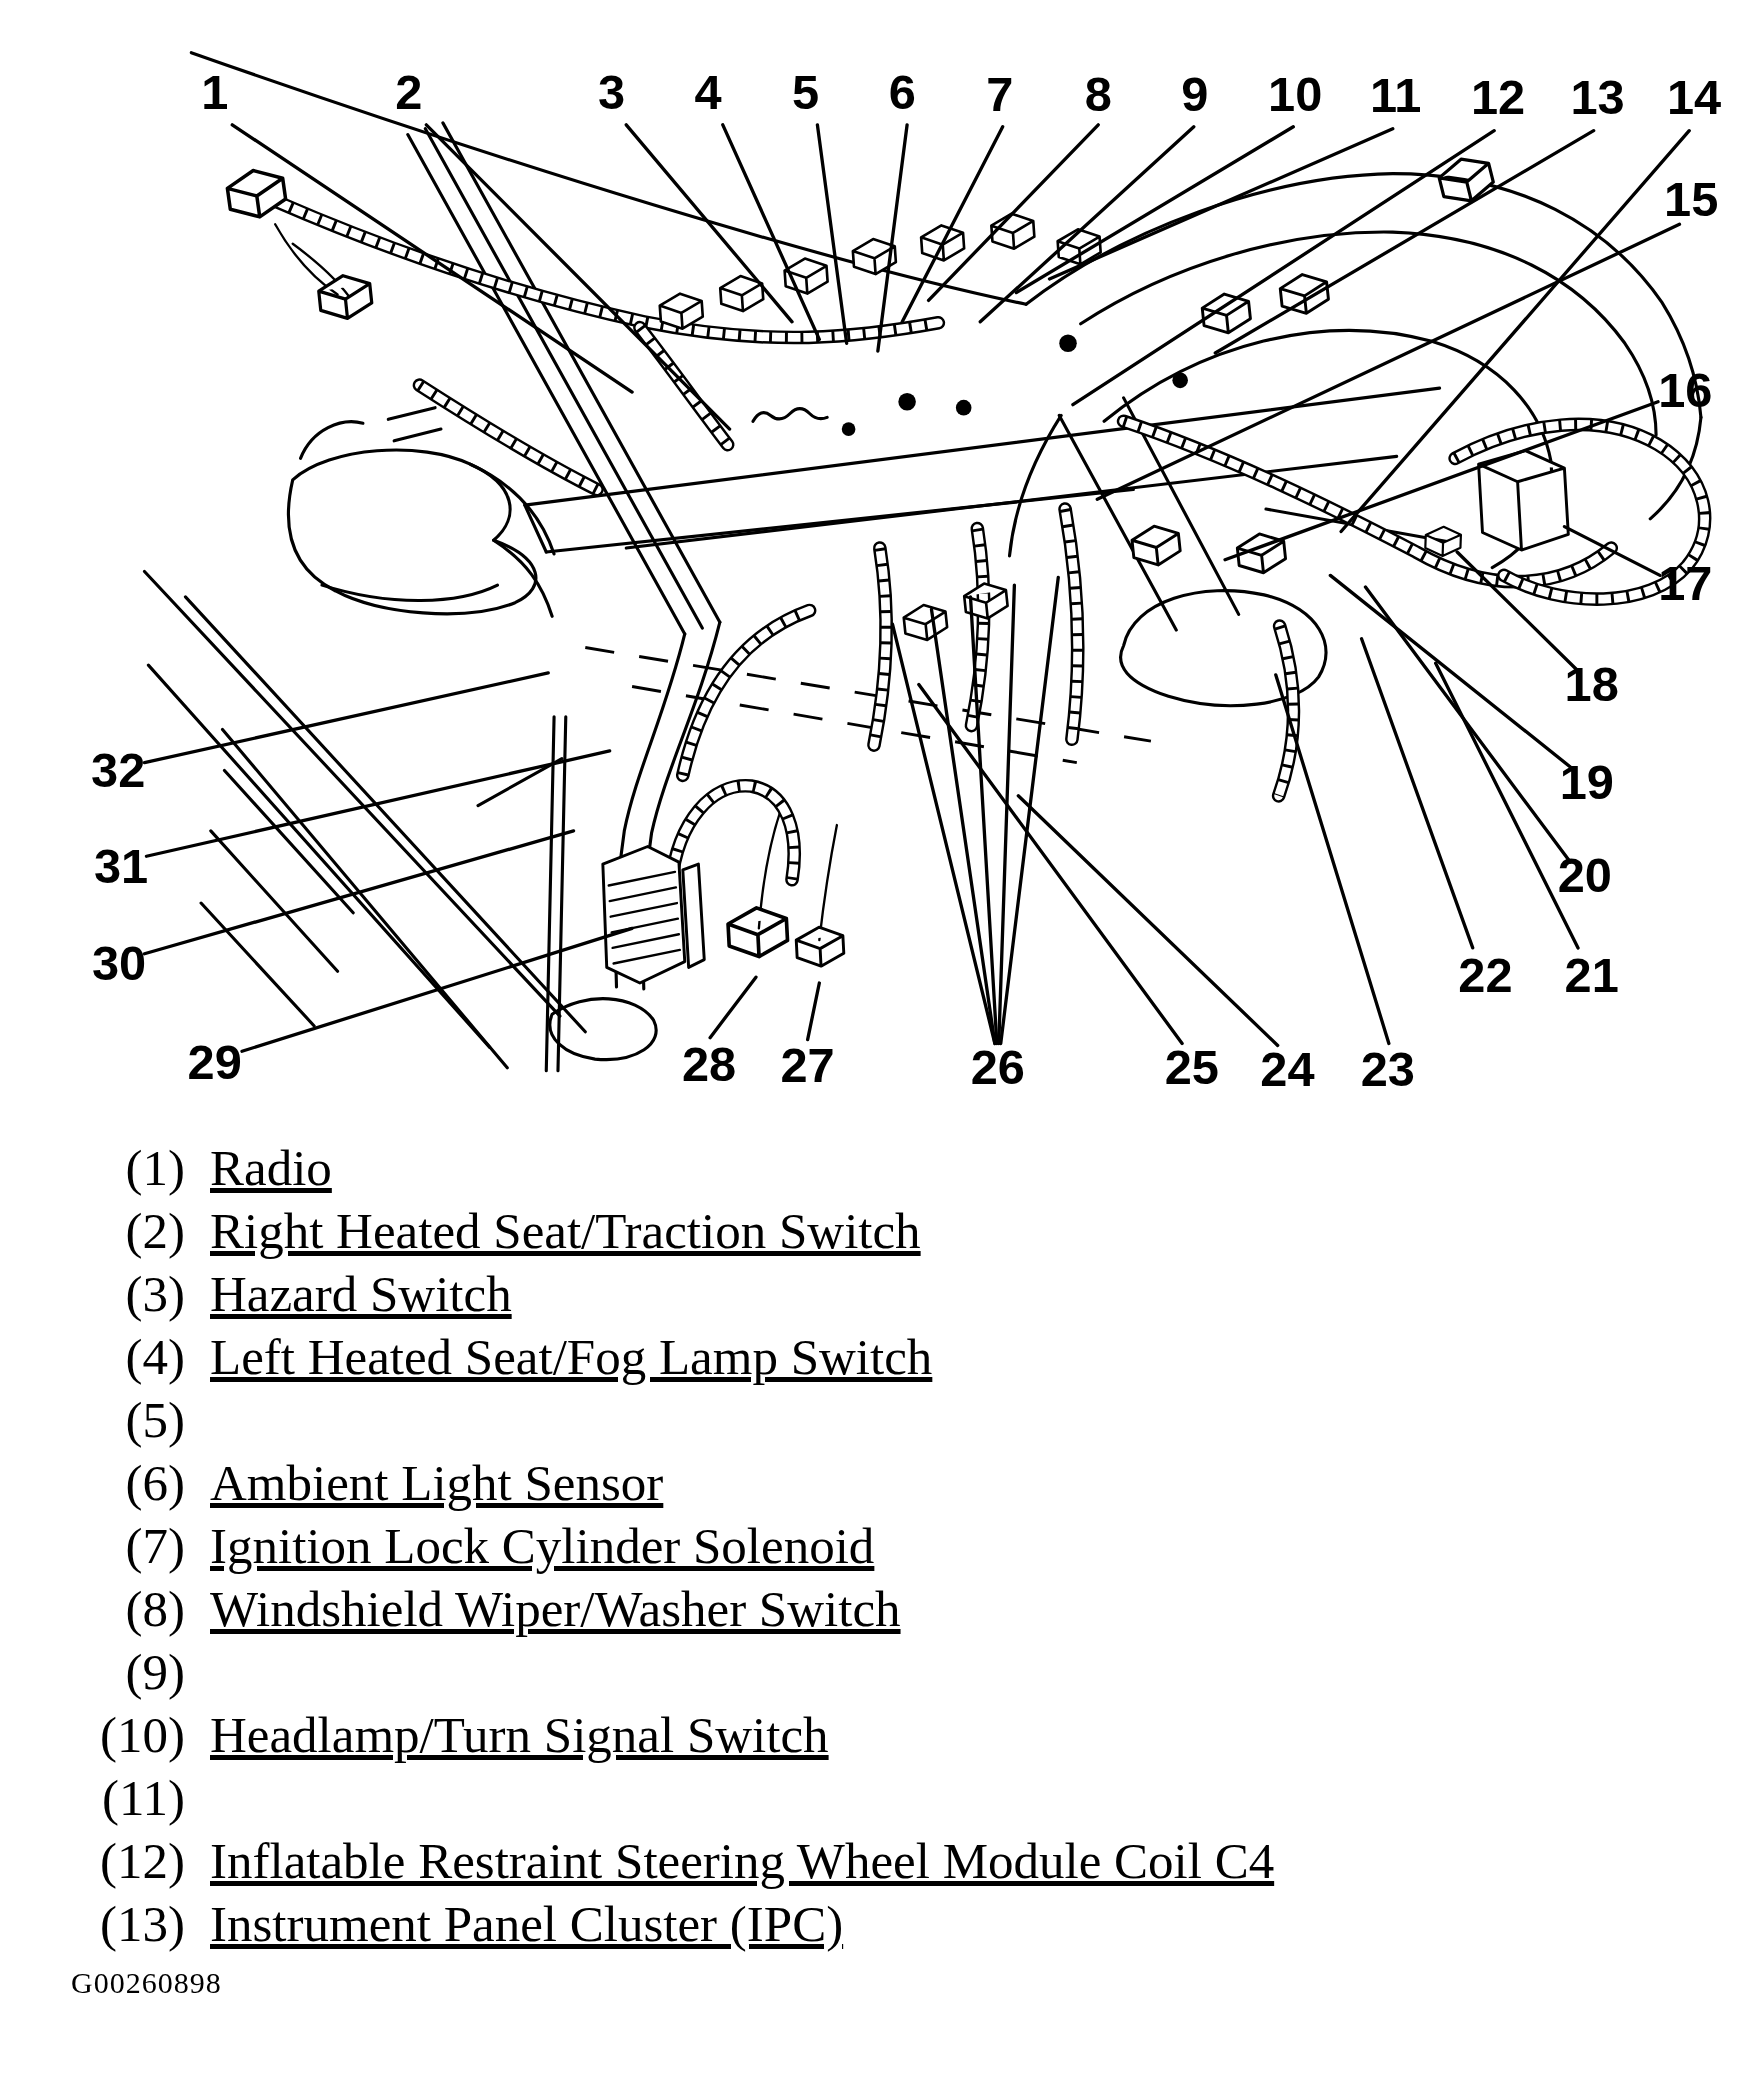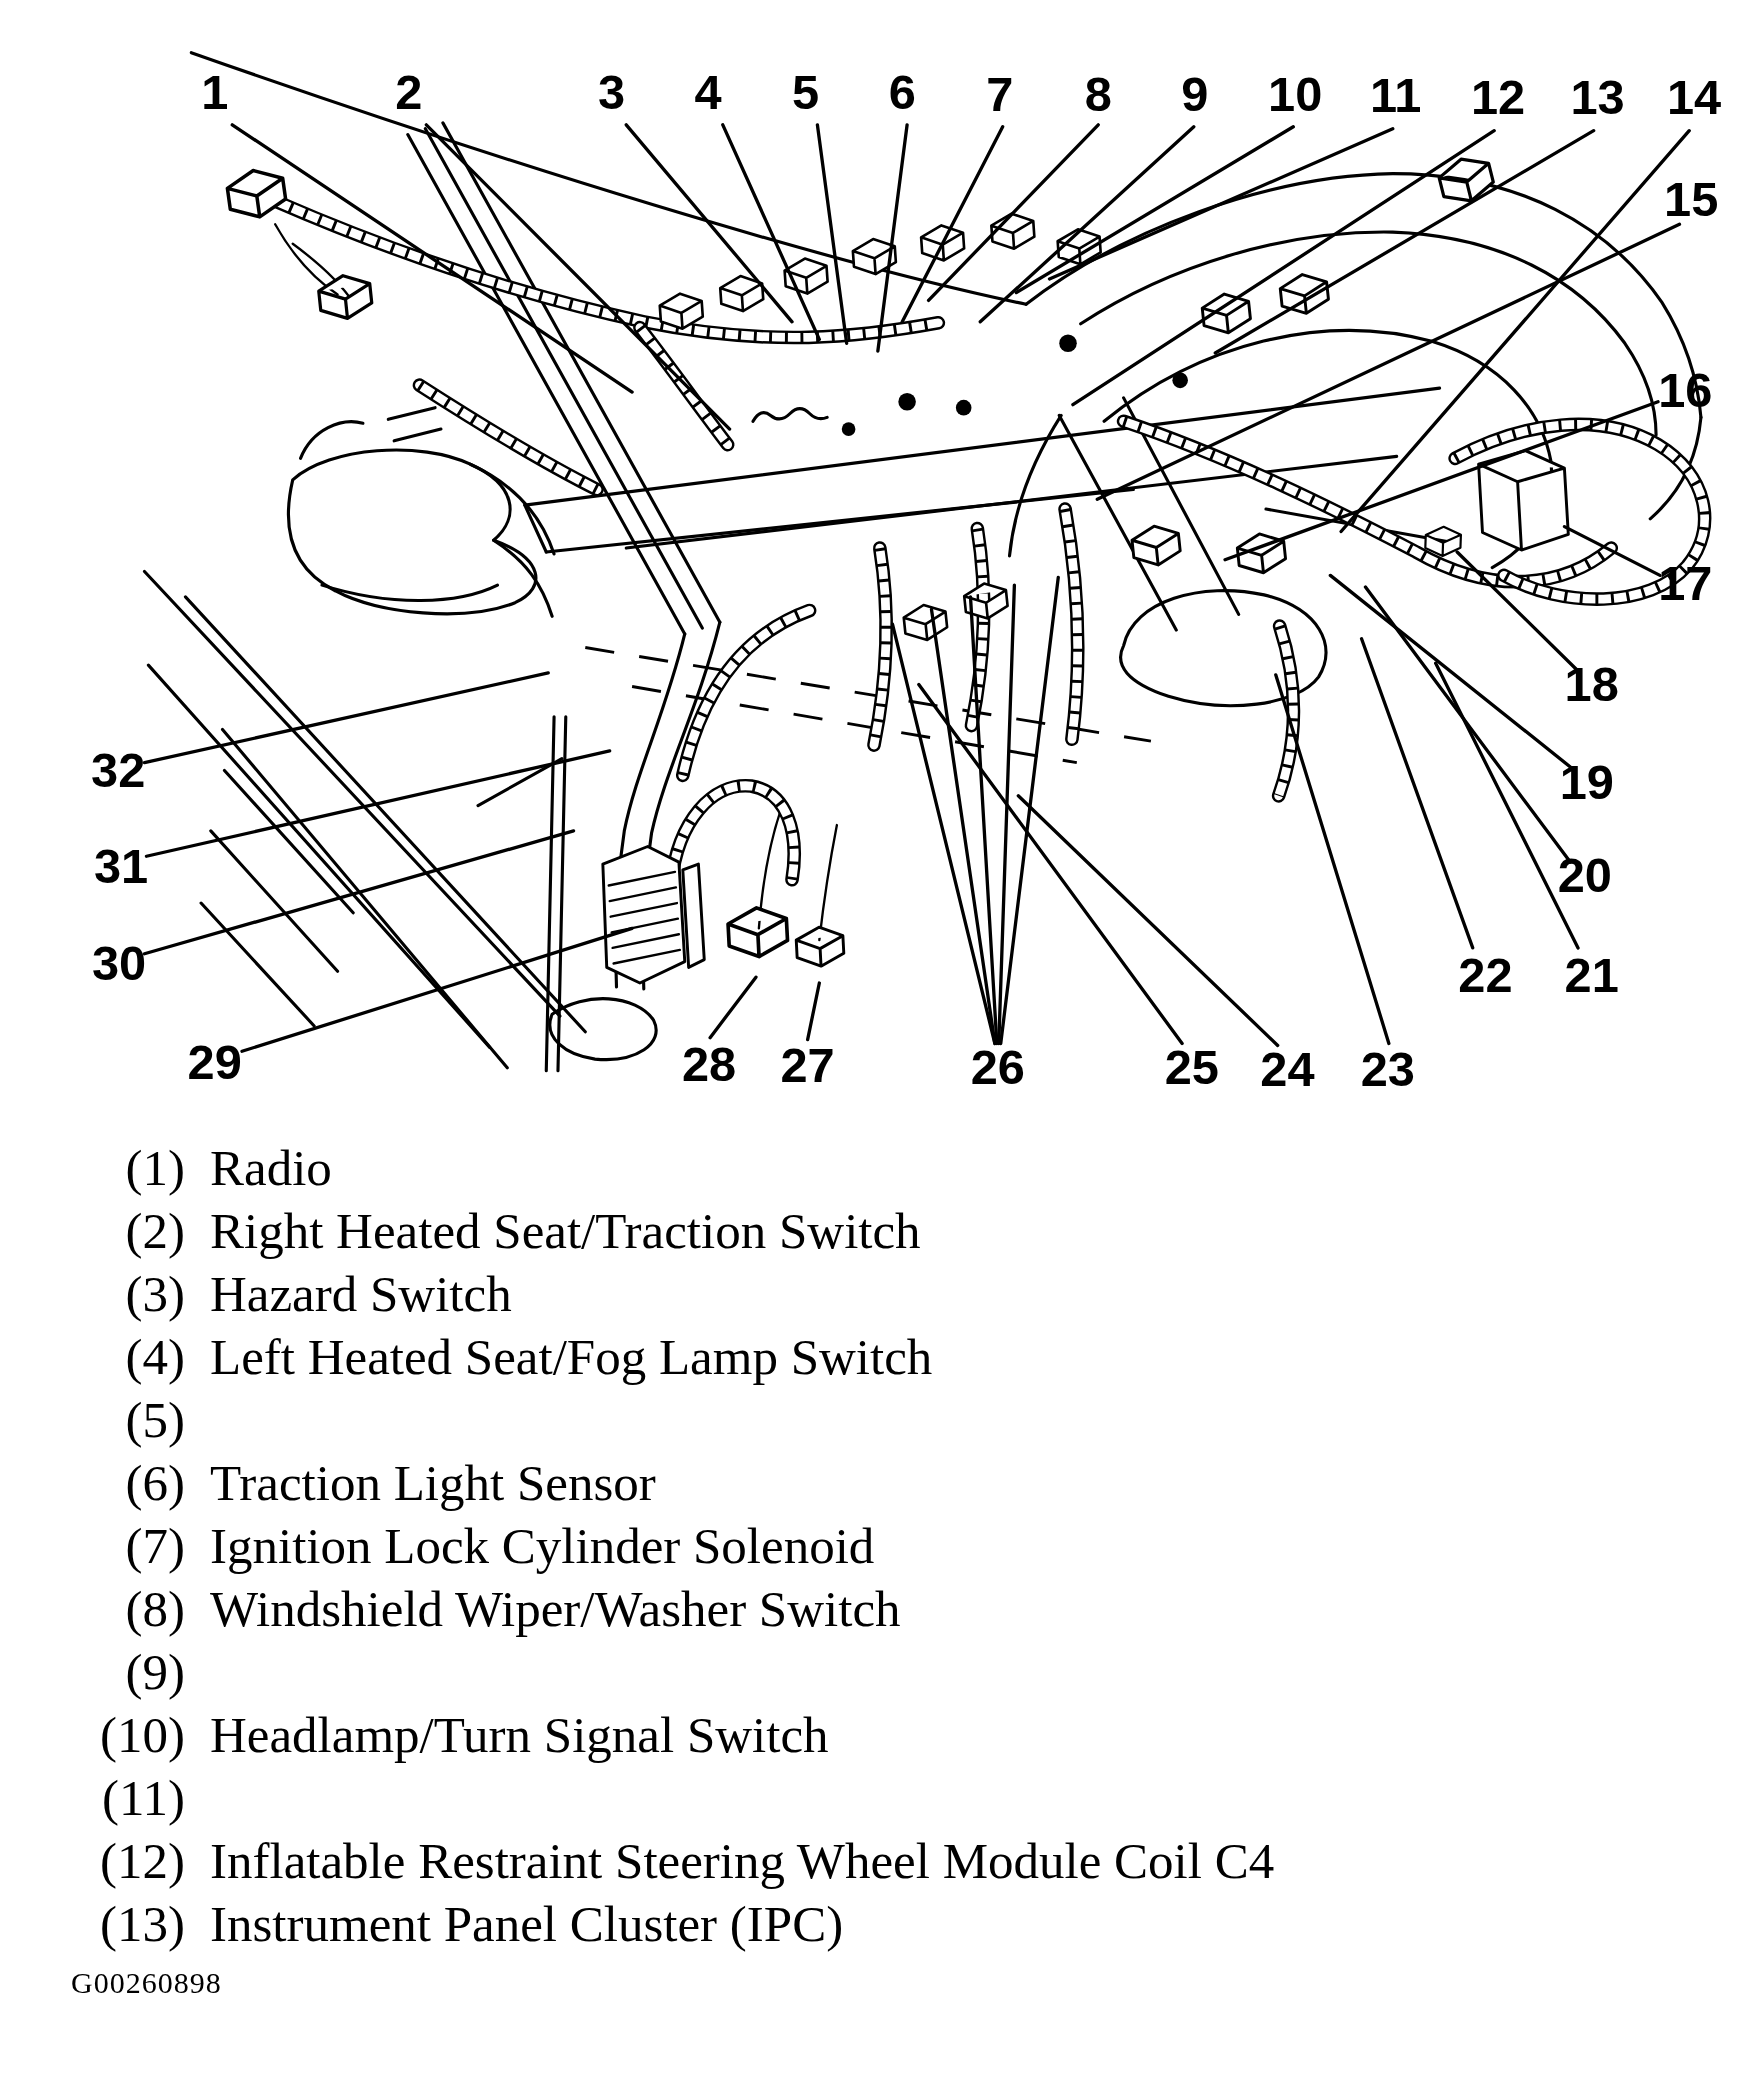--- a/index.html
+++ b/index.html
@@ -12,21 +12,21 @@
   .tubeA{stroke:#000;stroke-width:14;fill:none;stroke-linecap:round;}
   .tubeB{stroke:#fff;stroke-width:9;fill:none;stroke-linecap:round;}
   .tubeC{stroke:#000;stroke-width:11;fill:none;stroke-dasharray:3 13;}
   .conn{fill:#fff;stroke:#000;stroke-width:3;stroke-linejoin:round;}
   .blob{fill:#000;stroke:none;}
   .leader{stroke:#000;stroke-width:3.4;fill:none;stroke-linecap:round;}
   .callout{font-family:"Liberation Sans", sans-serif;font-size:50px;font-weight:700;fill:#000;}
   .legend{position:absolute;left:41px;top:1137px;}
   .legend-row{display:flex;font-size:51px;line-height:63px;white-space:nowrap;}
   .lnum{display:inline-block;width:144px;text-align:right;}
-  .llabel{margin-left:25px;}
+  .llabel{margin-left:25px;text-decoration:underline;}
   .figure-id{position:absolute;left:71px;top:1966px;font-size:30px;letter-spacing:1px;
              font-family:"Liberation Serif", serif;}
 </style>
 </head>
 <body>
 
 <div class="page">
 
 <svg class="diagram" width="1744" height="1102" viewBox="0 0 1788 1130">
   <defs>
@@ -250,21 +250,21 @@
       </div>
   <div class="legend-row">
         <span class="lnum">(4)</span>
         <span class="llabel">Left Heated Seat/Fog Lamp Switch</span>
       </div>
   <div class="legend-row">
         <span class="lnum">(5)</span>
       </div>
   <div class="legend-row">
         <span class="lnum">(6)</span>
-        <span class="llabel">Traction Light Sensor</span>
+        <span class="llabel">Ambient Light Sensor</span>
       </div>
   <div class="legend-row">
         <span class="lnum">(7)</span>
         <span class="llabel">Ignition Lock Cylinder Solenoid</span>
       </div>
   <div class="legend-row">
         <span class="lnum">(8)</span>
         <span class="llabel">Windshield Wiper/Washer Switch</span>
       </div>
   <div class="legend-row">

